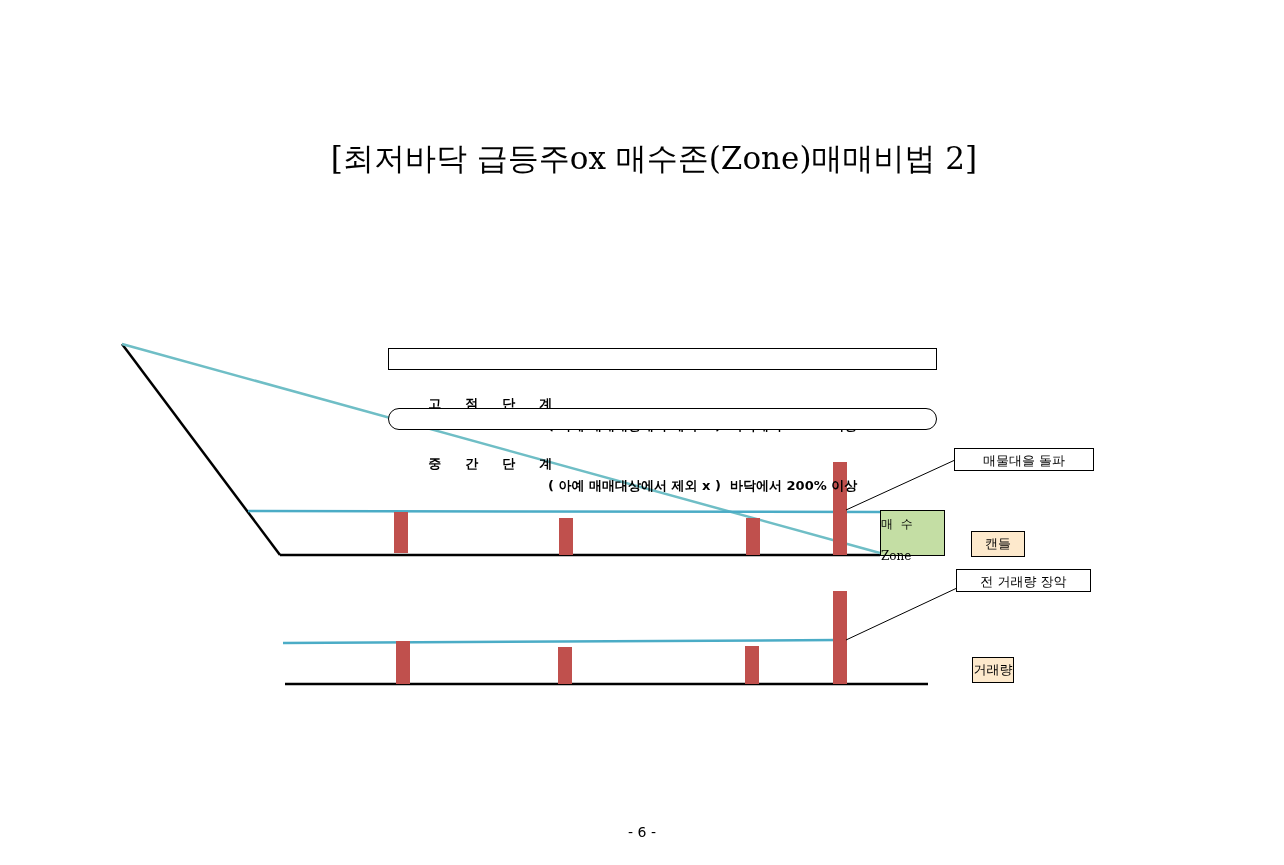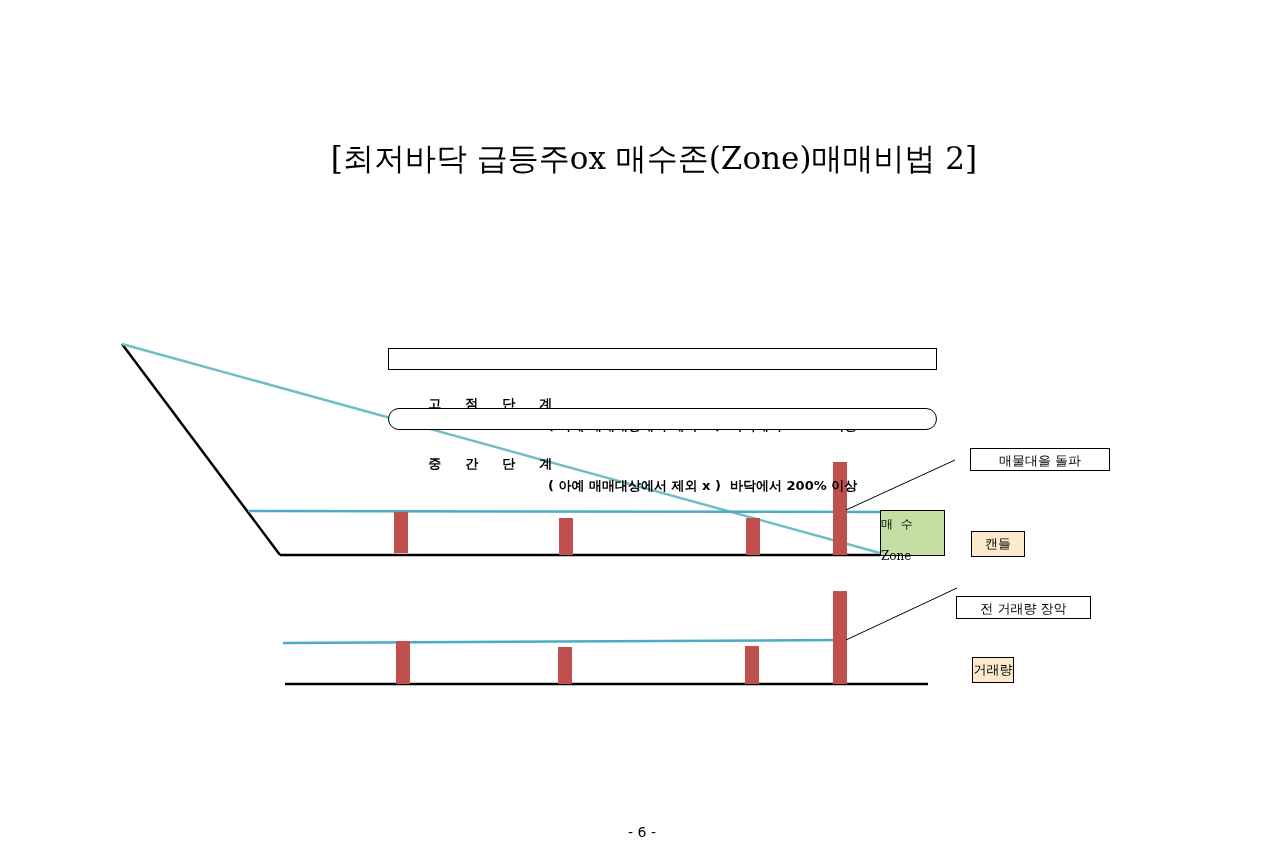--- a/index.html
+++ b/index.html
@@ -137,22 +137,22 @@
     <span style="width:37px;">고</span><span style="width:37px;">점</span><span style="width:37px;">단</span><span>계</span>
   </span><span>( 아예 매매대상에서 제외 x )  바닥에서 300% 이상</span>
 </div>
 
 <div class="stage-box" style="top:408px;border-radius:11px;">
   <span class="stage-name">
     <span style="width:37px;">중</span><span style="width:37px;">간</span><span style="width:37px;">단</span><span>계</span>
   </span><span>( 아예 매매대상에서 제외 x )  바닥에서 200% 이상</span>
 </div>
 
-<div class="callout" style="left:954px; top:448px; width:140px;margin-left:16px;">매물대을 돌파</div>
-<div class="callout" style="left:956px; top:596px; width:135px;">전 거래량 장악</div>
+<div class="callout" style="left:954px; top:448px; width:140px;">매물대을 돌파</div>
+<div class="callout" style="left:956px; top:569px; width:135px;">전 거래량 장악</div>
 
 <div class="zone-box">
   <span class="zl1">매 수</span>
   <span class="zl2">Zone</span>
 </div>
 
 <div class="tag-box" style="left:971px; top:531px; width:54px;">캔들</div>
 <div class="tag-box" style="left:972px; top:657px; width:42px;">거래량</div>
 
 <div class="page-number">- 6 -</div>

